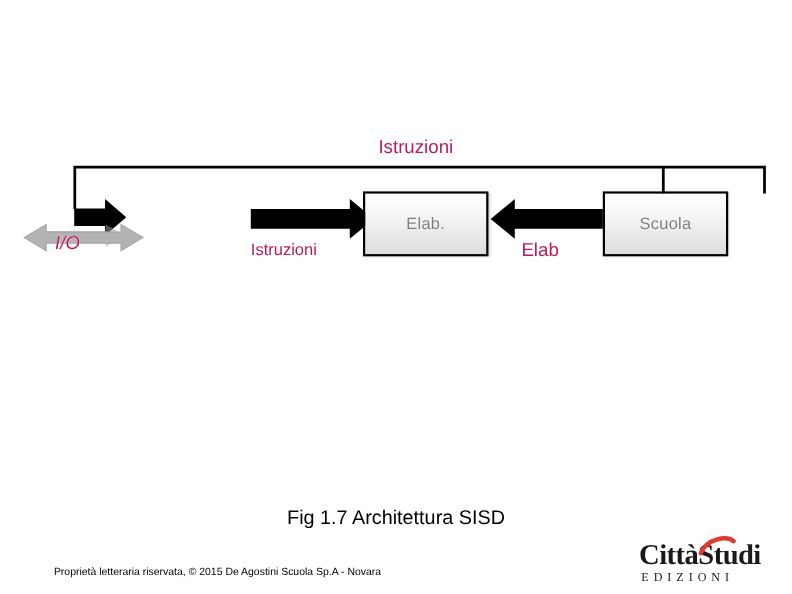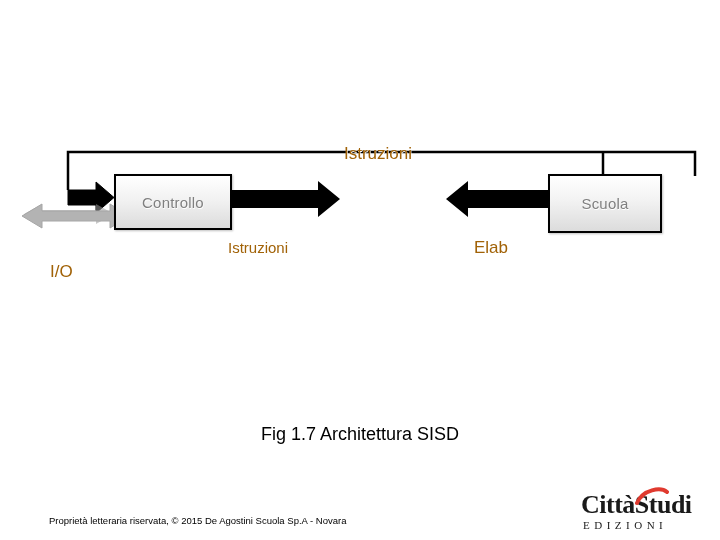--- a/index.html
+++ b/index.html
@@ -41,35 +41,34 @@
     letter-spacing: 0.2px;
     box-shadow: 1px 1px 2px rgba(0,0,0,0.25);
   }
   .box span {
     color: #7f7f7f;
     text-shadow: 0.5px 0.5px 0 #ffffff;
   }
 
   .lbl {
     position: absolute;
-    color: #a16207;
+    color: #be185d;
     font-size: 15px;
     text-shadow: 0.5px 0.5px 0 #ffffff;
     white-space: nowrap;
-    margin-top: 20px;
   }
   .lbl.big {
     font-size: 17px;
   }
 
   
   #caption {
     position: absolute;
     left: 0;
-    top: 424px;
+    top: 460px;
     width: 720px;
     text-align: center;
     font-size: 18px;
     color: #000000;
   }
 
   
   #footer-text {
     position: absolute;
     left: 6px;
@@ -135,32 +134,32 @@
 
     <polygon points="228,190 318,190 318,181 340,199 318,217 318,208 228,208" fill="#000000"></polygon>
 
     <polygon points="548,190 468,190 468,181 446,199 468,217 468,208 548,208" fill="#000000"></polygon>
   </svg>
 
   <svg width="120" height="60" style="position:absolute;left:14px;top:190px;">
     <path d="M 8,26 L 28,14 L 28,21 L 96,21 L 96,14 L 116,26 L 96,38 L 96,31 L 28,31 L 28,38 Z" fill="#b3b3b3" stroke="#a6a6a6" stroke-width="1"></path>
   </svg>
 
-  <div class="box" style="left:114px; top:174px; width:114px; height:52px;">
-    <span>Controllo</span>
+
+  <div class="box" style="left:330px; top:174px; width:110px; height:55px;">
+    <span>Elab.</span>
   </div>
-
 
   <div class="box" style="left:548px; top:174px; width:110px; height:55px;">
     <span>Scuola</span>
   </div>
 
   <div class="lbl big" style="left:344px; top:124px;">Istruzioni</div>
 
-  <div class="lbl big" style="left:50px; top:242px;">I/O</div>
+  <div class="lbl big" style="left:50px; top:211px;font-style:italic;">I/O</div>
 
   <div class="lbl" style="left:228px; top:219px;">Istruzioni</div>
 
   <div class="lbl big" style="left:474px; top:218px;">Elab</div>
 </div>
 
 <div id="caption">Fig 1.7 Architettura SISD</div>
 
 <div id="footer-text">Proprietà letteraria riservata, © 2015 De Agostini Scuola Sp.A - Novara</div>
 

